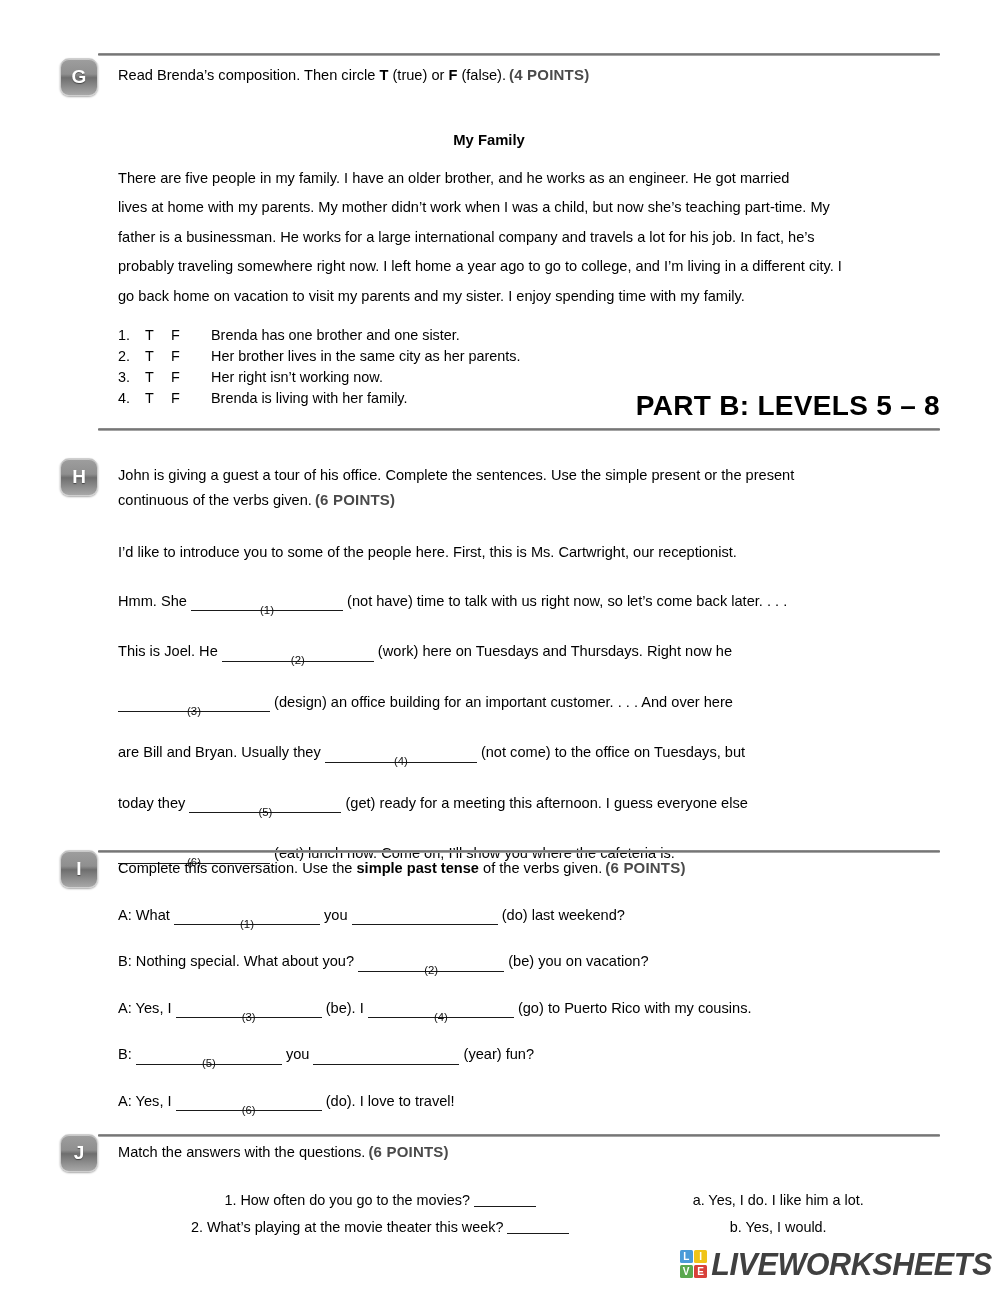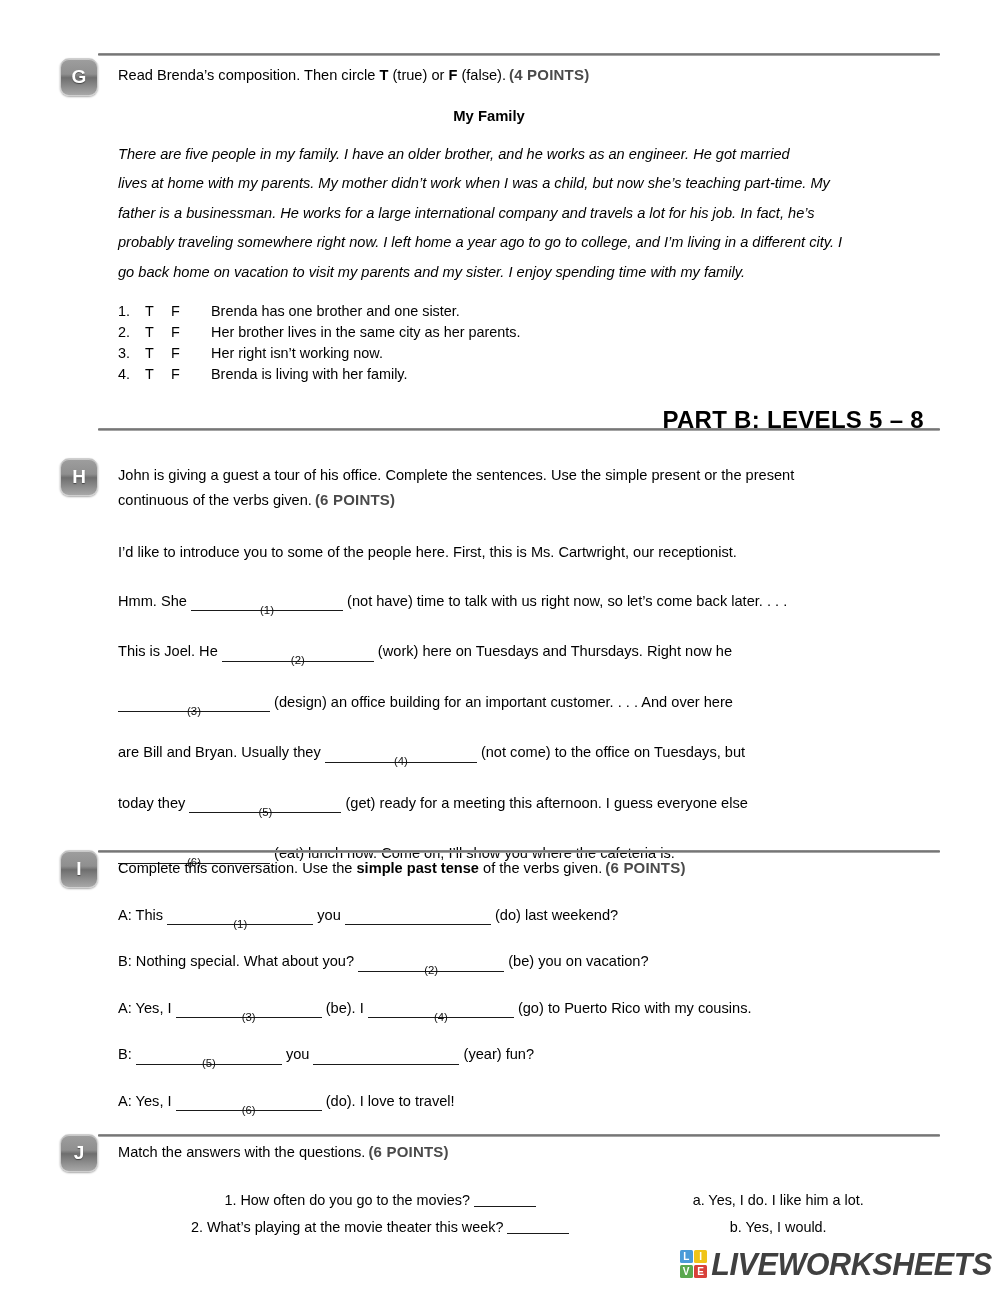--- a/index.html
+++ b/index.html
@@ -79,38 +79,38 @@
     font-weight: bold;
     font-size: 14.8px;
     margin: 0;
     padding-right: 80px;
   }
   .comp-body {
     margin: 0;
     line-height: 2.02;
     font-size: 14.6px;
   }
-  .comp-body .ln { display: block; white-space: nowrap; font-style: italic; }
+  .comp-body .ln { display: block; white-space: nowrap; }
 
   
   .tf-list { margin: 0; padding: 0; list-style: none; line-height: 1.46; }
   .tf-row { display: flex; font-size: 14.4px; }
   .tf-num { width: 27px; }
   .tf-t { width: 26px; }
   .tf-f { width: 40px; }
   .tf-text { white-space: nowrap; }
 
   
   .part-heading {
     text-align: right;
     font-weight: bold;
-    font-size: 24px;
+    font-size: 28px;
     letter-spacing: .3px;
     padding-right: 60px;
-    margin: 16px;
+    margin: 0;
   }
 
   
   .fill-line {
     font-size: 14.6px;
     line-height: 1.2;
     white-space: nowrap;
     position: relative;
   }
   .blank {
@@ -181,21 +181,21 @@
 <body>
 
 <div class="page">
 
   <div class="rule" style="top:53px;"></div>
   <div class="badge" style="top:58px;">G</div>
 
   <div class="section" style="position:absolute; top:63px; left:0; right:0;">
     <p class="instruction"><span>Read Brenda’s composition. Then circle </span><b>T</b><span> (true) or </span><b>F</b><span> (false).</span><span class="points">(4 POINTS)</span></p>
 
-    <p class="comp-title" style="margin-top:20px;">My Family</p>
+    <p class="comp-title" style="margin-top:44px;">My Family</p>
 
     <div class="comp-body" style="margin-top:16px;">
       <span class="ln">There are five people in my family. I have an older brother, and he works as an engineer. He got married</span>
       <span class="ln">lives at home with my parents. My mother didn’t work when I was a child, but now she’s teaching part-time. My</span>
       <span class="ln">father is a businessman. He works for a large international company and travels a lot for his job. In fact, he’s</span>
       <span class="ln">probably traveling somewhere right now. I left home a year ago to go to college, and I’m living in a different city. I</span>
       <span class="ln">go back home on vacation to visit my parents and my sister. I enjoy spending time with my family.</span>
     </div>
 
     <ul class="tf-list" style="margin-top:14px;">
@@ -262,21 +262,21 @@
   </div>
 
   <div class="rule" style="top:850px;"></div>
   <div class="badge" style="top:850px;">I</div>
 
   <div class="section" style="position:absolute; top:856px; left:0; right:0;">
     <p class="instruction"><span>Complete this conversation. Use the </span><b>simple past tense</b><span> of the verbs given.</span><span class="points">(6 POINTS)</span></p>
 
     <div style="margin-top:26px; padding-left:0;">
       <p class="fill-line" style="margin:0 0 28px 0;">
-        <span>A: This </span><span class="blank-wrap"><span class="blank w-mid">&nbsp;</span><span class="num-under">(1)</span></span><span> you </span><span class="blank w-mid">&nbsp;</span><span> (do) last weekend?</span>
+        <span>A: What </span><span class="blank-wrap"><span class="blank w-mid">&nbsp;</span><span class="num-under">(1)</span></span><span> you </span><span class="blank w-mid">&nbsp;</span><span> (do) last weekend?</span>
       </p>
       <p class="fill-line" style="margin:0 0 28px 0;">
         <span>B: Nothing special. What about you? </span><span class="blank-wrap"><span class="blank w-mid">&nbsp;</span><span class="num-under">(2)</span></span><span> (be) you on vacation?</span>
       </p>
       <p class="fill-line" style="margin:0 0 28px 0;">
         <span>A: Yes, I </span><span class="blank-wrap"><span class="blank w-mid">&nbsp;</span><span class="num-under">(3)</span></span><span> (be). I </span><span class="blank-wrap"><span class="blank w-mid">&nbsp;</span><span class="num-under">(4)</span></span><span> (go) to Puerto Rico with my cousins.</span>
       </p>
       <p class="fill-line" style="margin:0 0 28px 0;">
         <span>B: </span><span class="blank-wrap"><span class="blank w-mid">&nbsp;</span><span class="num-under">(5)</span></span><span> you </span><span class="blank w-mid">&nbsp;</span><span> (year) fun?</span>
       </p>

